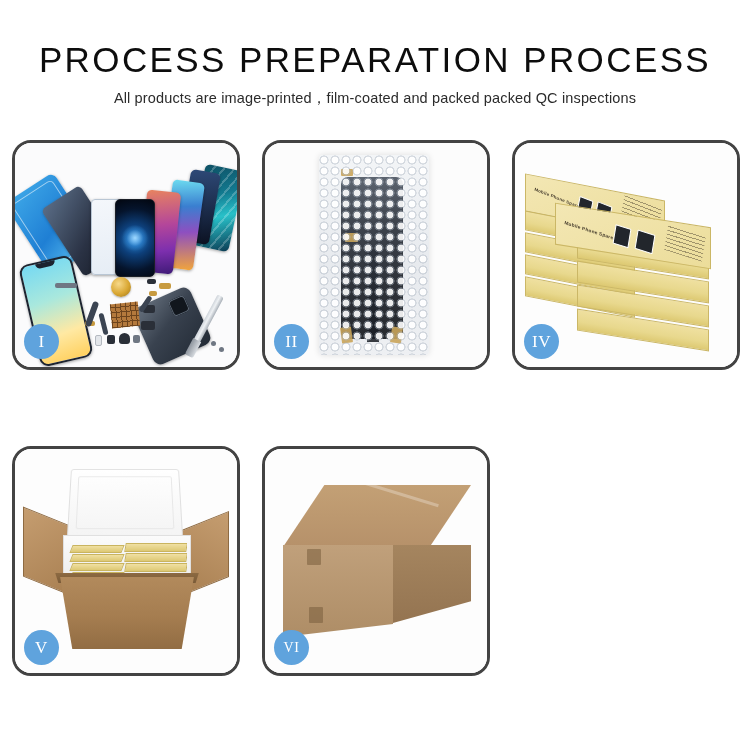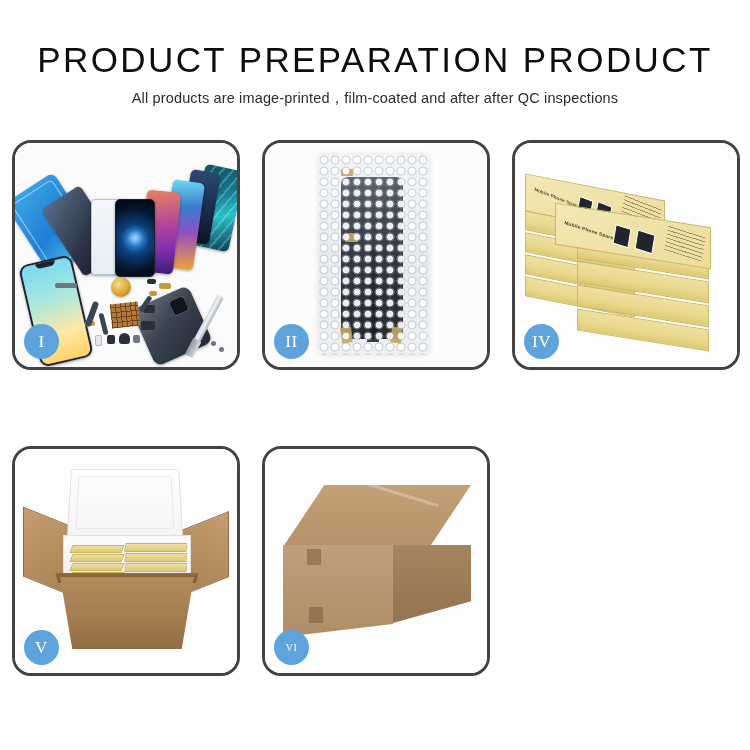--- a/index.html
+++ b/index.html
@@ -85,21 +85,21 @@
     border-radius: 50%;
     background: #5fa3dd;
     color: #ffffff;
     font-family: "Liberation Serif", serif;
     font-size: 17px;
     line-height: 35px;
     text-align: center;
     letter-spacing: 0.5px;
     z-index: 40;
   }
-  .badge.wide { font-size: 10px; }
+  .badge.wide { font-size: 14px; }
 
   
   .p1 { background: #fbfbfc; }
   .ph {
     position: absolute;
     border-radius: 5px;
     box-shadow: 0 1px 3px rgba(0,0,0,.35);
   }
   
   .ph-film {
@@ -502,22 +502,22 @@
     background: rgba(120,92,60,.55);
     border-radius:1px;
   }
 </style>
 </head>
 <body>
 
 <div class="page">
 
   <div class="header">
-    <div class="title">PRODUCT PREPARATION PRODUCT</div>
-    <div class="subtitle">All products are image-printed，film-coated and after after QC inspections</div>
+    <div class="title">PROCESS PREPARATION PROCESS</div>
+    <div class="subtitle">All products are image-printed，film-coated and packed packed QC inspections</div>
   </div>
 
   <div class="grid">
 
     <div class="panel">
       <div class="panel-stage p1">
         <div class="ph ph-film"></div>
         <div class="ph ph-dark1"></div>
         <div class="ph ph-glass"></div>
         <div class="ph ph-teal"></div>

